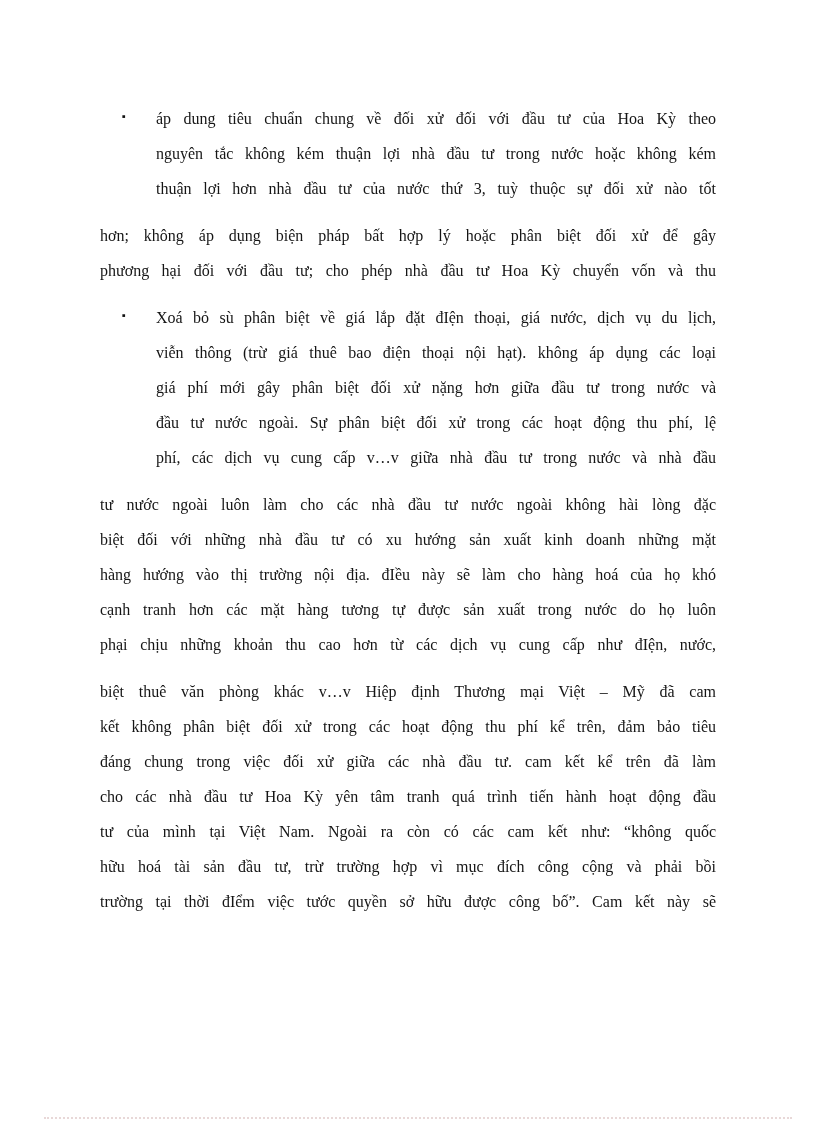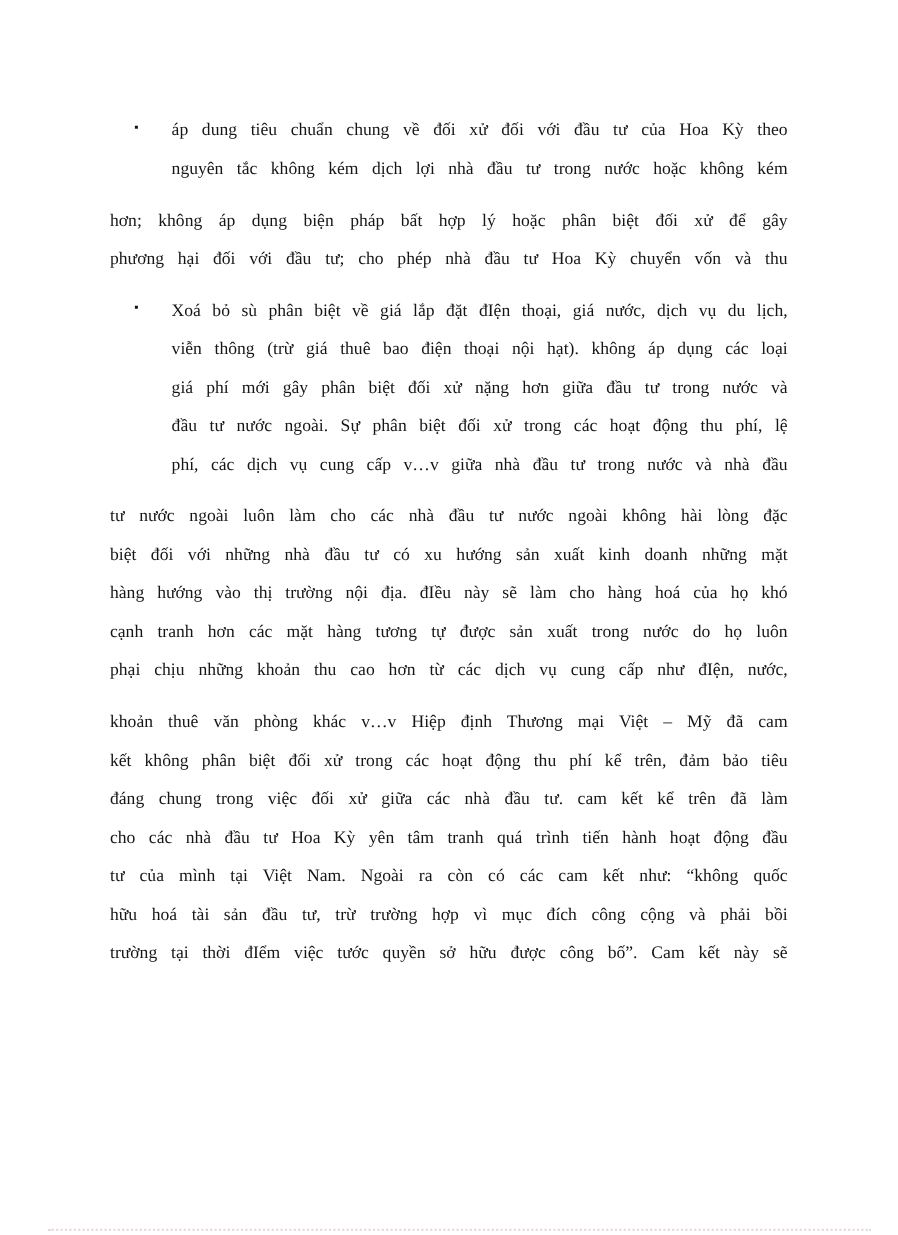--- a/index.html
+++ b/index.html
@@ -57,21 +57,22 @@
 </head>
 <body>
 
 <div class="page">
   <div class="content">
 
     <div class="block bullet">
       <span class="marker">▪</span>
       <div class="lines">
         <div class="line">áp dung tiêu chuẩn chung về đối xử đối với đầu tư của Hoa Kỳ theo</div>
-        <div class="line">nguyên tắc không kém dịch lợi nhà đầu tư trong nước hoặc không kém</div>
+        <div class="line">nguyên tắc không kém thuận lợi nhà đầu tư trong nước hoặc không kém</div>
+        <div class="line">thuận lợi hơn nhà đầu tư của nước thứ 3, tuỳ thuộc sự đối xử nào tốt</div>
       </div>
     </div>
 
     <div class="block paragraph">
       <div class="line">hơn; không áp dụng biện pháp bất hợp lý hoặc phân biệt đối xử để gây</div>
       <div class="line">phương hại đối với đầu tư; cho phép nhà đầu tư Hoa Kỳ chuyển vốn và thu</div>
     </div>
 
     <div class="block bullet">
       <span class="marker">▪</span>
@@ -86,21 +87,21 @@
 
     <div class="block paragraph">
       <div class="line">tư nước ngoài luôn làm cho các nhà đầu tư nước ngoài không hài lòng đặc</div>
       <div class="line">biệt đối với những nhà đầu tư có xu hướng sản xuất kinh doanh những mặt</div>
       <div class="line">hàng hướng vào thị trường nội địa. đIều này sẽ làm cho hàng hoá của họ khó</div>
       <div class="line">cạnh tranh hơn các mặt hàng tương tự được sản xuất trong nước do họ luôn</div>
       <div class="line">phại chịu những khoản thu cao hơn từ các dịch vụ cung cấp như đIện, nước,</div>
     </div>
 
     <div class="block paragraph">
-      <div class="line">khoản thuê văn phòng khác v…v Hiệp định Thương mại Việt – Mỹ đã cam</div>
+      <div class="line">biệt thuê văn phòng khác v…v Hiệp định Thương mại Việt – Mỹ đã cam</div>
       <div class="line">kết không phân biệt đối xử trong các hoạt động thu phí kể trên, đảm bảo tiêu</div>
       <div class="line">đáng chung trong việc đối xử giữa các nhà đầu tư. cam kết kể trên đã làm</div>
       <div class="line">cho các nhà đầu tư Hoa Kỳ yên tâm tranh quá trình tiến hành hoạt động đầu</div>
       <div class="line">tư của mình tại Việt Nam. Ngoài ra còn có các cam kết như: “không quốc</div>
       <div class="line">hữu hoá tài sản đầu tư, trừ trường hợp vì mục đích công cộng và phải bồi</div>
       <div class="line">trường tại thời đIểm việc tước quyền sở hữu được công bố”. Cam kết này sẽ</div>
     </div>
 
   </div>
 

